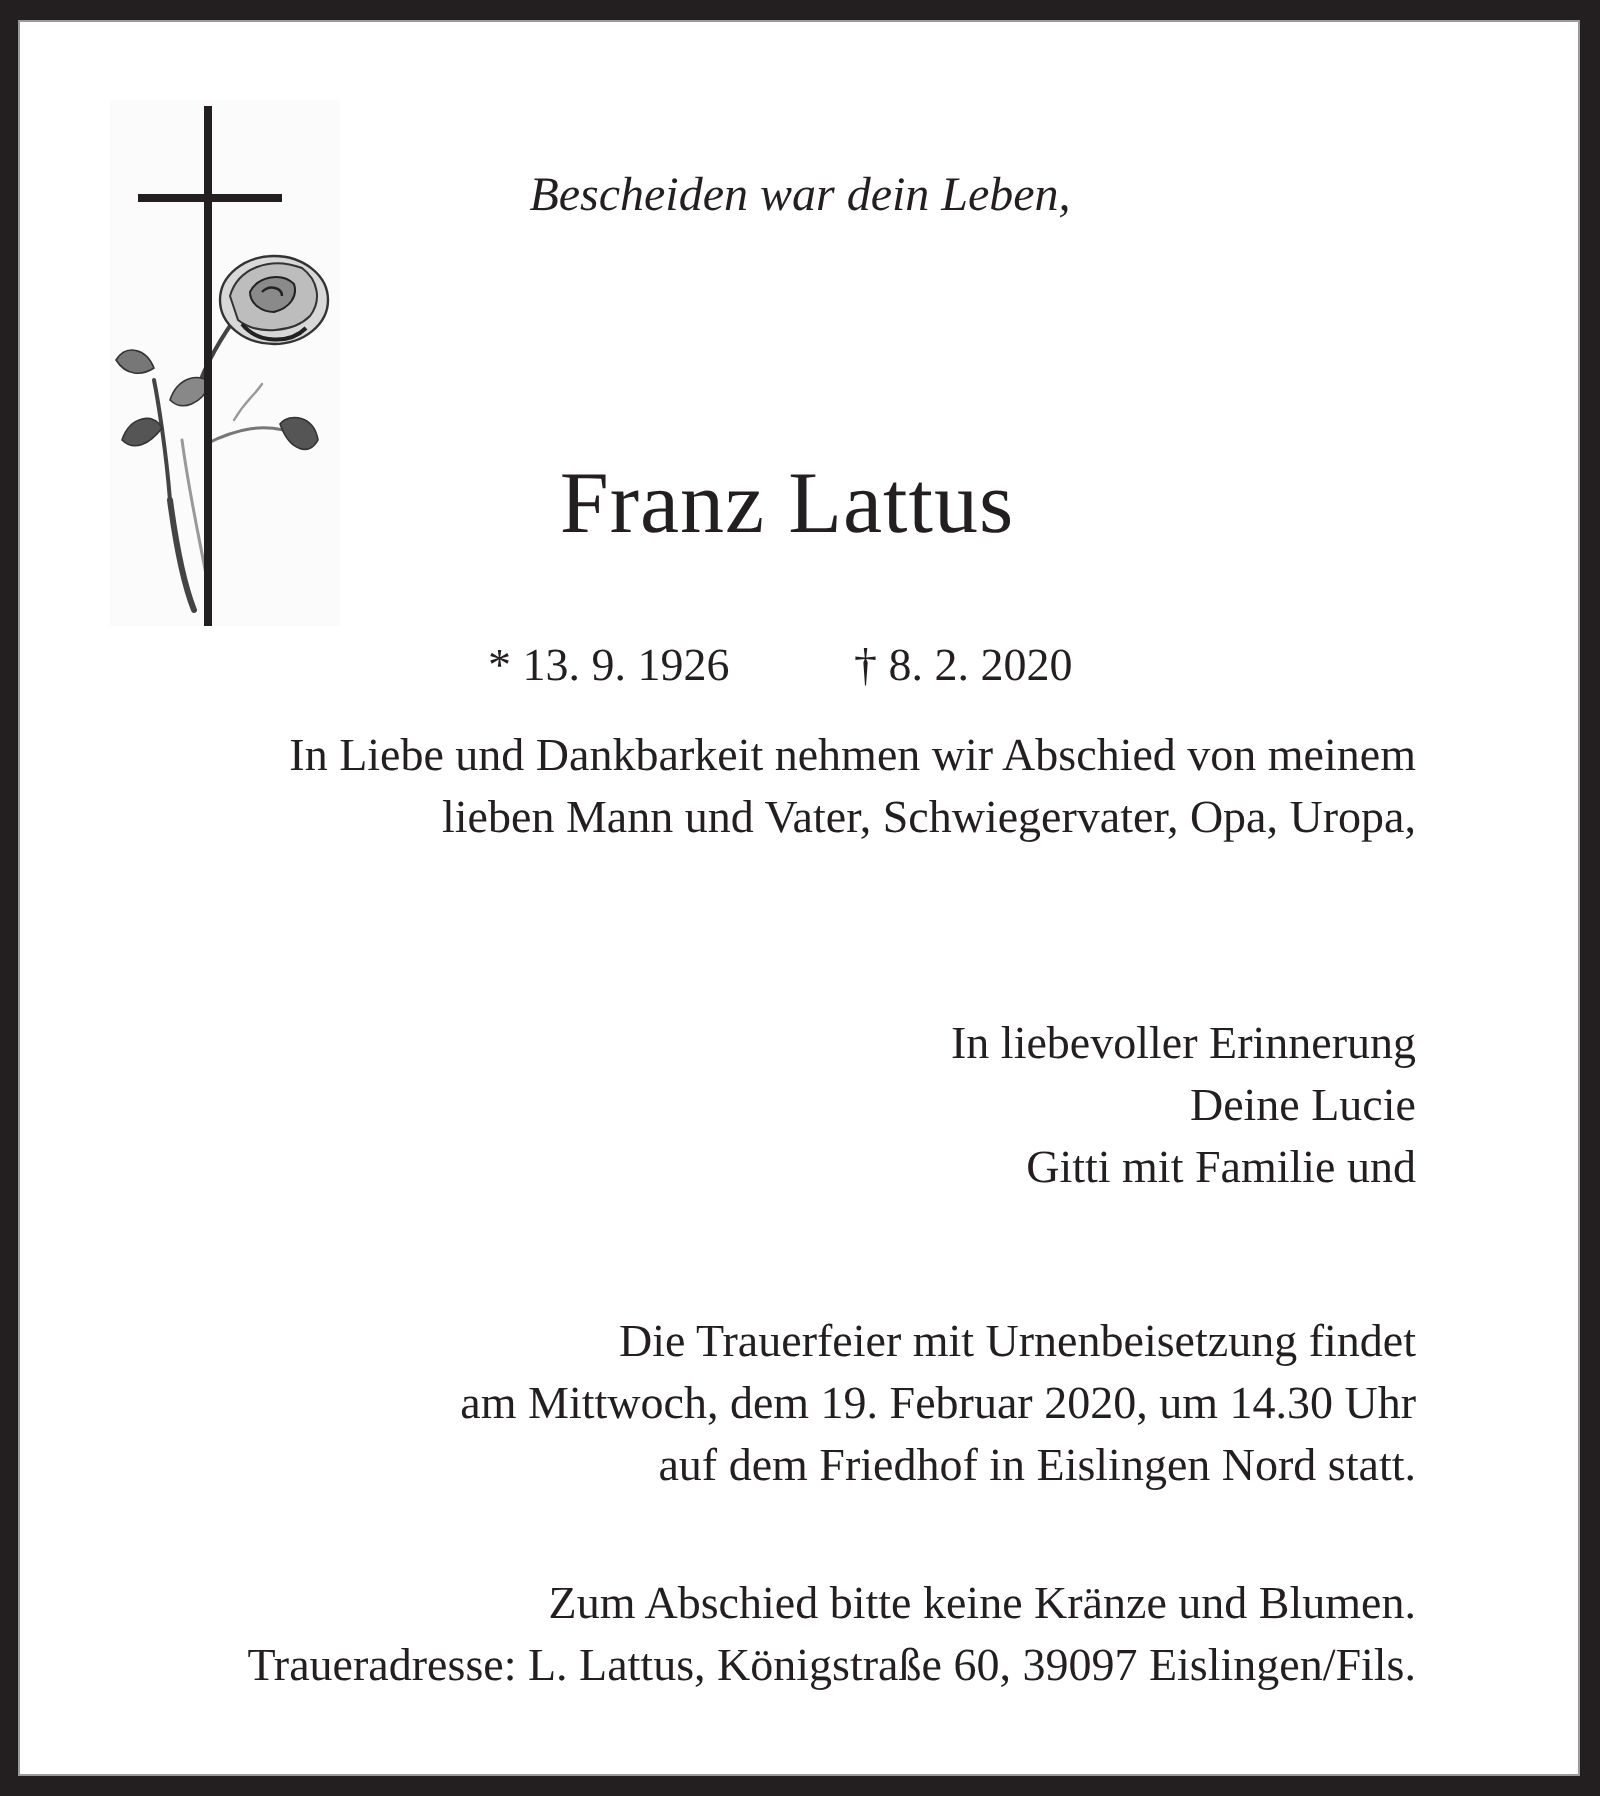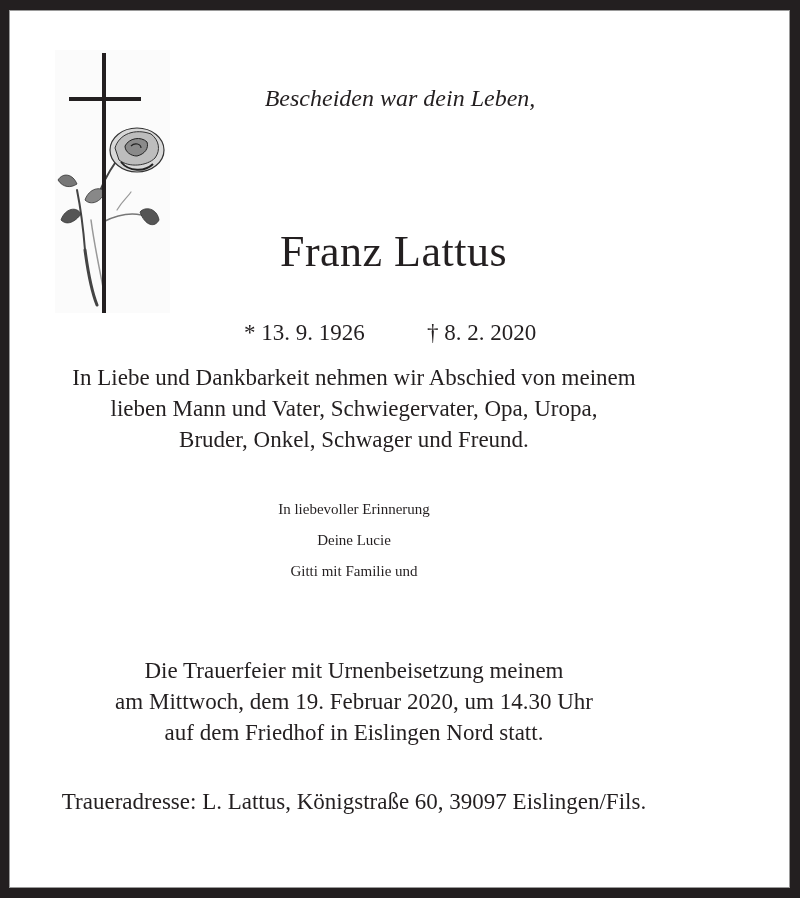--- a/index.html
+++ b/index.html
@@ -29,21 +29,21 @@
       border: 1px solid #9a9a9a;
     }
     .serif {
       font-family: "Liberation Serif", "DejaVu Serif", serif;
       color: #231f20;
     }
     .block {
       position: absolute;
       left: 0;
       width: 708px;
-      text-align: center;
+      text-align: right;
     }
     .line { display: block; white-space: nowrap; }
 
     
     .verse {
       position: absolute;
       left: 200px;
       width: 400px;
       top: 48px;
       text-align: center;
@@ -71,21 +71,21 @@
       width: 400px;
       font-size: 23px;
       line-height: 30px;
       height: 30px;
       margin-top: 32px;
     }
     .date-birth { position: absolute; left: 44px; }
     .date-death { position: absolute; left: 227px; }
 
     .sec-1 { top: 362px; font-size: 23px; line-height: 31px; }
-    .sec-2 { top: 494px; font-size: 15px; line-height: 31px; }
+    .sec-2 { top: 506px; font-size: 23px; line-height: 31px; }
     .sec-3 { top: 655px; font-size: 23px; line-height: 31px; }
     .sec-4 { top: 786px; font-size: 23px; line-height: 31px; }
 
     
     .emblem {
       position: absolute;
       left: 55px;
       top: 50px;
       width: 115px;
       height: 263px;
@@ -139,30 +139,30 @@
 <div class="name serif">Franz Lattus</div>
 
 <div class="dates serif">
   <span class="date-birth">* 13. 9. 1926</span>
   <span class="date-death">† 8. 2. 2020</span>
 </div>
 
 <div class="block serif sec-1">
   <span class="line">In Liebe und Dankbarkeit nehmen wir Abschied von meinem</span>
   <span class="line">lieben Mann und Vater, Schwiegervater, Opa, Uropa,</span>
-  <span class="line">Bruder, Onkel, Schwager und Freund.</span>
 </div>
 
 <div class="block serif sec-2">
   <span class="line">In liebevoller Erinnerung</span>
   <span class="line">Deine Lucie</span>
   <span class="line">Gitti mit Familie und</span>
 </div>
 
 <div class="block serif sec-3">
-  <span class="line">Die Trauerfeier mit Urnenbeisetzung meinem</span>
+  <span class="line">Die Trauerfeier mit Urnenbeisetzung findet</span>
   <span class="line">am Mittwoch, dem 19. Februar 2020, um 14.30 Uhr</span>
   <span class="line">auf dem Friedhof in Eislingen Nord statt.</span>
 </div>
 
 <div class="block serif sec-4">
+  <span class="line">Zum Abschied bitte keine Kränze und Blumen.</span>
   <span class="line">Traueradresse: L. Lattus, Königstraße 60, 39097 Eislingen/Fils.</span>
 </div>
 
 </body></html>

